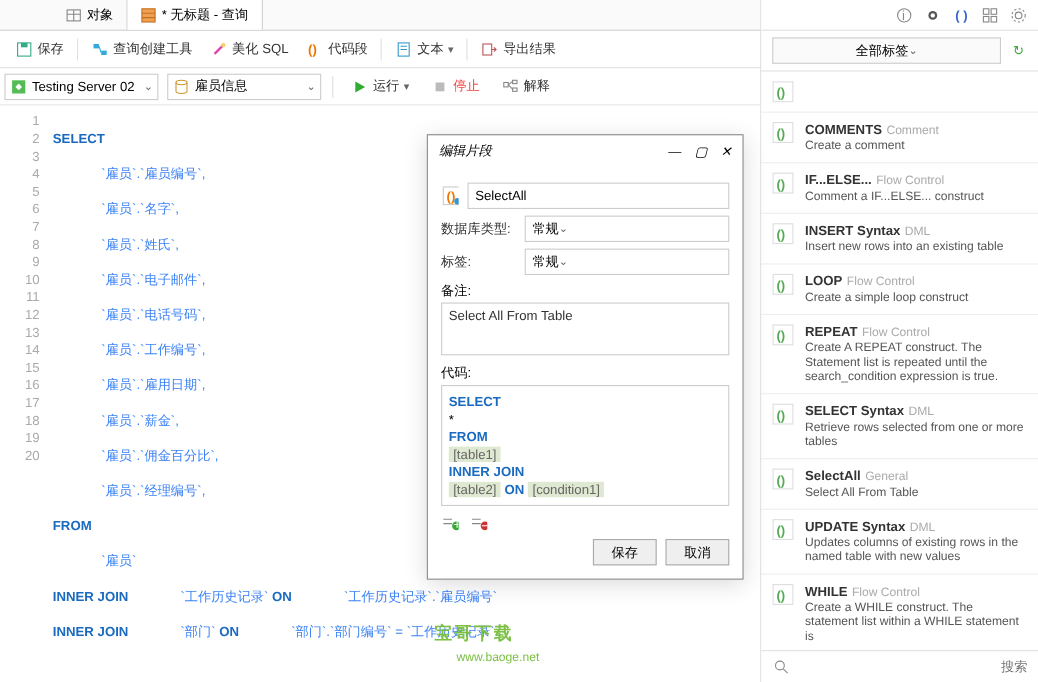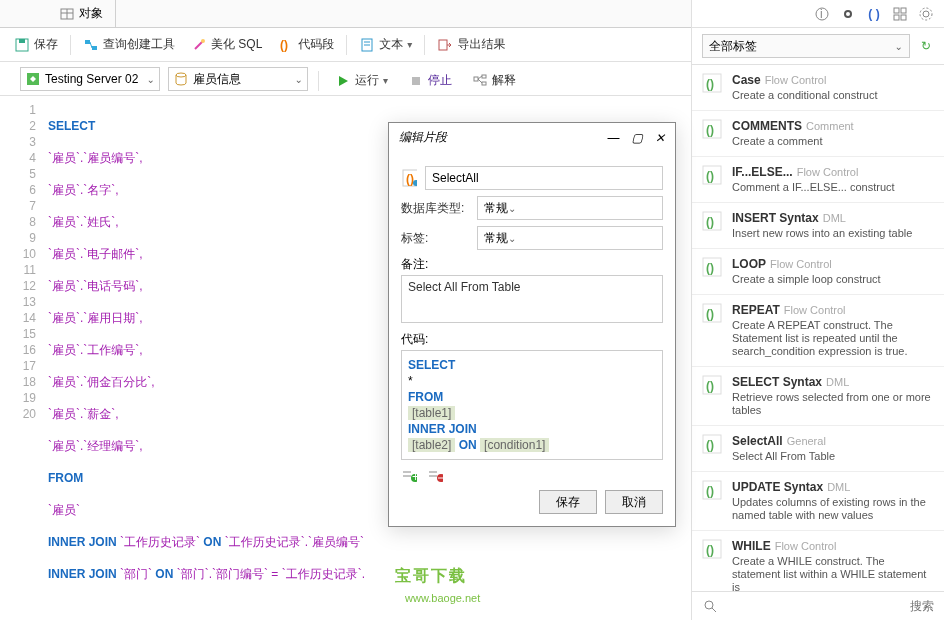--- a/index.html
+++ b/index.html
@@ -7,32 +7,32 @@
 .main { display:flex; height:620px; }
 .left-panel { width:692px; display:flex; flex-direction:column; border-right:1px solid #e0e0e0; }
 .tabs { display:flex; background:#fafafa; border-bottom:1px solid #d0d0d0; height:28px;padding-left:48px; }
 .tab { display:flex; align-items:center; padding:0 12px; border-right:1px solid #d0d0d0; cursor:pointer; gap:5px; }
 .tab.active { background:#fff; }
 .tab-icon { width:14px; height:14px; display:inline-flex; align-items:center; justify-content:center; }
 .toolbar { display:flex; align-items:center; padding:4px 8px; height:34px; border-bottom:1px solid #e0e0e0; gap:4px; }
 .tbtn { display:flex; align-items:center; gap:4px; padding:2px 6px; cursor:pointer; color:#333; }
 .sep { width:1px; height:20px; background:#e0e0e0; margin:0 2px; }
 .icon { width:16px; height:16px; display:inline-flex; align-items:center; justify-content:center; }
-.conn-bar { display:flex; align-items:flex-end; padding:4px 20px; height:34px; border-bottom:1px solid #e0e0e0; gap:8px; }
+.conn-bar { display:flex; align-items:center; padding:4px 4px; height:34px; border-bottom:1px solid #e0e0e0; gap:8px; }
 .dd { display:flex; align-items:center; border:1px solid #ccc; height:24px; padding:0 4px; gap:4px; min-width:140px; cursor:pointer; justify-content:space-between; }
 .dd-inner { display:flex; align-items:center; gap:4px; }
 .editor { flex:1; display:flex; overflow:hidden; background:#fff; }
 .gutter { width:44px; text-align:right; padding:6px 8px 0 0; color:#aaa; font-family:Consolas,monospace; line-height:16px; }
 .code { flex:1; padding:6px 0 0 4px; font-family:Consolas,monospace; line-height:16px; white-space:pre; }
 .kw { color:#1a6ac0; font-weight:bold; }
-.str { color:#a21caf; }
+.str { color:#3b82f6;margin-left:44px; }
 .right-panel { flex:1; display:flex; flex-direction:column; }
 .right-head { display:flex; justify-content:flex-end; align-items:center; height:28px; gap:10px; padding:0 10px; border-bottom:1px solid #e0e0e0; }
 .tag-row { display:flex; align-items:center; padding:6px 10px; gap:8px; border-bottom:1px solid #e0e0e0; }
-.tag-dd { flex:1; border:1px solid #ccc; height:24px; display:flex; align-items:center; justify-content:space-between; padding:0 6px; background:#fafafa; cursor:pointer; }
+.tag-dd { flex:1; border:1px solid #ccc; height:24px; display:flex; align-items:center; justify-content:center; padding:0 6px; background:#fafafa; cursor:pointer; }
 .snip-list { flex:1; overflow-y:auto; }
 .snip { display:flex; padding:8px 10px; border-bottom:1px solid #eee; gap:10px; cursor:pointer; }
 .snip-icon { width:20px; height:20px; flex-shrink:0; }
 .snip-body { flex:1; overflow:hidden; }
 .snip-title { font-weight:bold; color:#333; display:inline; }
 .snip-cat { color:#aaa; font-size:11px; margin-left:4px; }
 .snip-desc { color:#555; font-size:11px; margin-top:2px; line-height:13px; }
 .search-row { display:flex; align-items:center; padding:6px 10px; border-top:1px solid #e0e0e0; gap:6px; }
 .search-row input { border:none; outline:none; flex:1;text-align:right; }
 .dialog { position:absolute; left:388px; top:122px; width:288px; background:#fff; border:1px solid #888; box-shadow:0 4px 20px rgba(0,0,0,.15); }
@@ -44,39 +44,49 @@
 .dlg-input { flex:1; border:1px solid #ccc; height:24px; padding:0 6px; }
 .dlg-select { flex:1; border:1px solid #ccc; height:24px; display:flex; align-items:center; justify-content:flex-start; padding:0 6px; cursor:pointer; }
 .dlg-memo { width:100%; border:1px solid #ccc; height:48px; padding:4px 6px; color:#333; }
 .dlg-code { width:100%; border:1px solid #ccc; padding:6px; font-family:Consolas,monospace; line-height:16px; }
 .dlg-code .kw { color:#1a6ac0; font-weight:bold; }
 .ph { background:#dfe8d0; padding:0 4px; color:#666;text-align:center; }
 .dlg-tools { display:flex; gap:10px; margin:8px 0 6px; }
 .dlg-btns { display:flex; justify-content:flex-end; gap:8px; }
 .dlg-btns button { width:58px; height:24px; border:1px solid #aaa; background:#efefef; cursor:pointer; }
 .watermark { position:absolute; left:395px; top:566px; color:#7bc043; font-weight:bold; font-family:"Microsoft YaHei"; font-size:16px; letter-spacing:2px; }
-.watermark-sub { position:absolute; left:405px; top:592px; color:#7bc043; font-size:11px; }
+.watermark-sub { position:absolute; left:415px; top:592px; color:#7bc043; font-size:11px; }
 .chev { font-size:10px; color:#666; }
 svg { display:block; }
 </style>
 </head>
 <body>
 
 <div class="main">
   <div class="left-panel">
     <div class="tabs">
       <div class="tab">
         <span class="tab-icon">
             <svg width="14" height="14">
               <rect x="1" y="2" width="12" height="10" fill="none" stroke="#888"></rect>
               <line x1="1" y1="6" x2="13" y2="6" stroke="#888"></line>
               <line x1="7" y1="2" x2="7" y2="12" stroke="#888"></line>
             </svg>
           </span>
         <span>对象</span>
+      </div>
+      <div class="tab active">
+        <span class="tab-icon">
+            <svg width="14" height="14">
+              <rect x="1" y="1" width="12" height="12" fill="#f0a050" stroke="#c07020"></rect>
+              <line x1="1" y1="5" x2="13" y2="5" stroke="#c07020"></line>
+              <line x1="1" y1="9" x2="13" y2="9" stroke="#c07020"></line>
+            </svg>
+          </span>
+        <span>* 无标题 - 查询</span>
       </div>
     </div>
     <div class="toolbar">
       <div class="tbtn">
           <span class="icon">
             <svg width="16" height="16">
               <rect x="2" y="2" width="12" height="12" fill="none" stroke="#3a8"></rect>
               <rect x="5" y="2" width="6" height="4" fill="#3a8"></rect>
             </svg>
           </span>
@@ -161,21 +171,21 @@
       <div class="sep"></div>
       <div class="tbtn">
           <span class="icon">
             <svg width="14" height="14">
               <path d="M3,2 L12,7 L3,12 Z" fill="#3a3"></path>
             </svg>
           </span>
           <span>运行</span>
           <span class="chev">▾</span>
         </div>
-      <div class="tbtn" style="color:#4c1d95">
+      <div class="tbtn" style="color:#ef4444">
           <span class="icon">
             <svg width="14" height="14">
               <rect x="3" y="3" width="8" height="8" fill="#bbb"></rect>
             </svg>
           </span>
           <span>停止</span>
         </div>
       <div class="tbtn">
           <span class="icon">
             <svg width="16" height="16">
@@ -212,24 +222,24 @@
           <div>19</div>
           <div>20</div>
         </div>
       <div class="code">
 <div><span class="kw">SELECT</span></div>
 <div><span class="str">`雇员`.`雇员编号`,</span></div>
 <div><span class="str">`雇员`.`名字`,</span></div>
 <div><span class="str">`雇员`.`姓氏`,</span></div>
 <div><span class="str">`雇员`.`电子邮件`,</span></div>
 <div><span class="str">`雇员`.`电话号码`,</span></div>
+<div><span class="str">`雇员`.`工作编号`,</span></div>
 <div><span class="str">`雇员`.`雇用日期`,</span></div>
-<div><span class="str">`雇员`.`工作编号`,</span></div>
+<div><span class="str">`雇员`.`薪金`,</span></div>
 <div><span class="str">`雇员`.`佣金百分比`,</span></div>
-<div><span class="str">`雇员`.`薪金`,</span></div>
 <div><span class="str">`雇员`.`经理编号`,</span></div>
 <div><span class="kw">FROM</span></div>
 <div><span class="str">`雇员`</span></div>
 <div><span class="kw">INNER JOIN</span><span class="str"> `工作历史记录` </span><span class="kw">ON</span><span class="str"> `工作历史记录`.`雇员编号`</span></div>
 <div><span class="kw">INNER JOIN</span><span class="str"> `部门` </span><span class="kw">ON</span><span class="str"> `部门`.`部门编号` = `工作历史记录`.</span></div>
 
 
 
 
       </div>
@@ -273,24 +283,20 @@
       </div>
       <span class="icon" style="color:#4a4">↻</span>
     </div>
     <div class="snip-list" id="snips">
         <div class="snip">
           <div class="snip-icon">
             <svg width="20" height="20">
               <rect x="1" y="1" width="18" height="18" fill="none" stroke="#ddd"></rect>
               <text x="4" y="15" fill="#5a5" font-size="13" font-weight="bold">()</text>
             </svg>
-          </div>
-  <div class="snip-body">
-            <div><span class="snip-title">Case</span><span class="snip-cat">Flow Control</span></div>
-            <div class="snip-desc">Create a conditional construct</div>
           </div>
         </div>
         <div class="snip">
           <div class="snip-icon">
             <svg width="20" height="20">
               <rect x="1" y="1" width="18" height="18" fill="none" stroke="#ddd"></rect>
               <text x="4" y="15" fill="#5a5" font-size="13" font-weight="bold">()</text>
             </svg>
           </div>
   <div class="snip-body">

